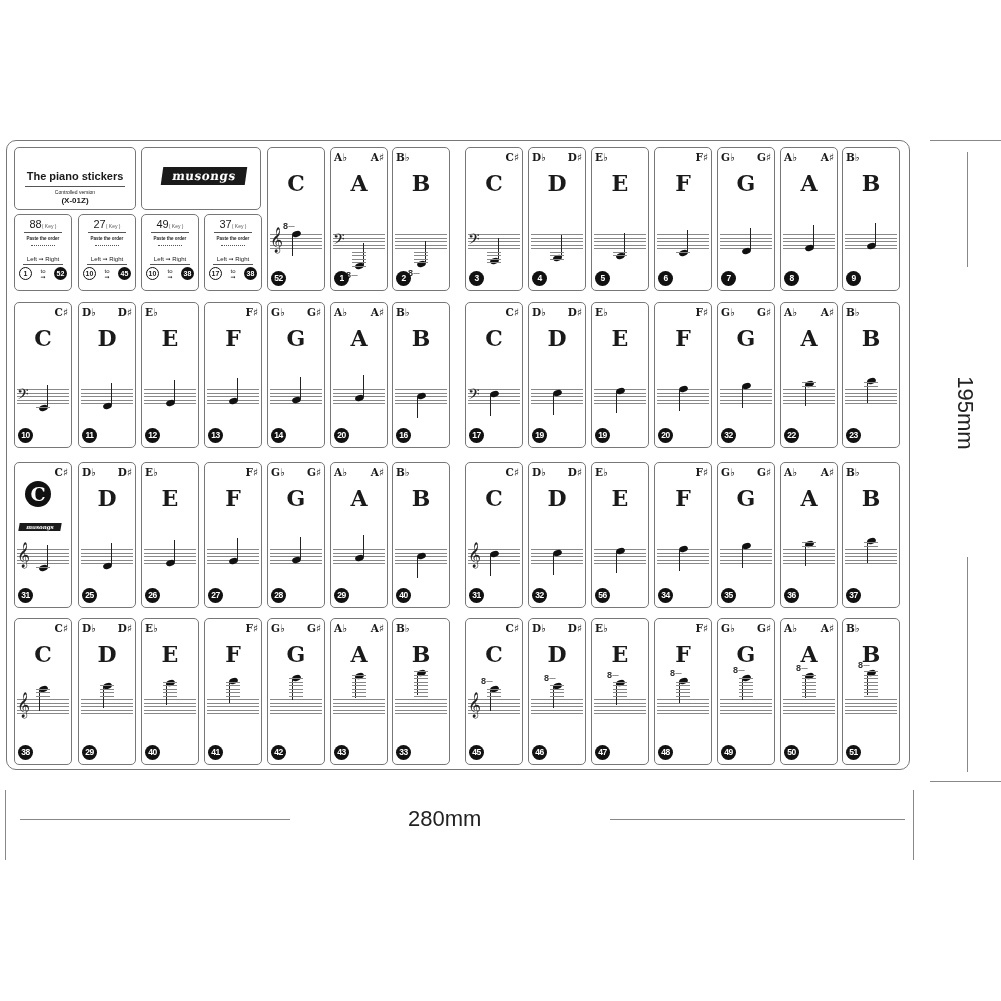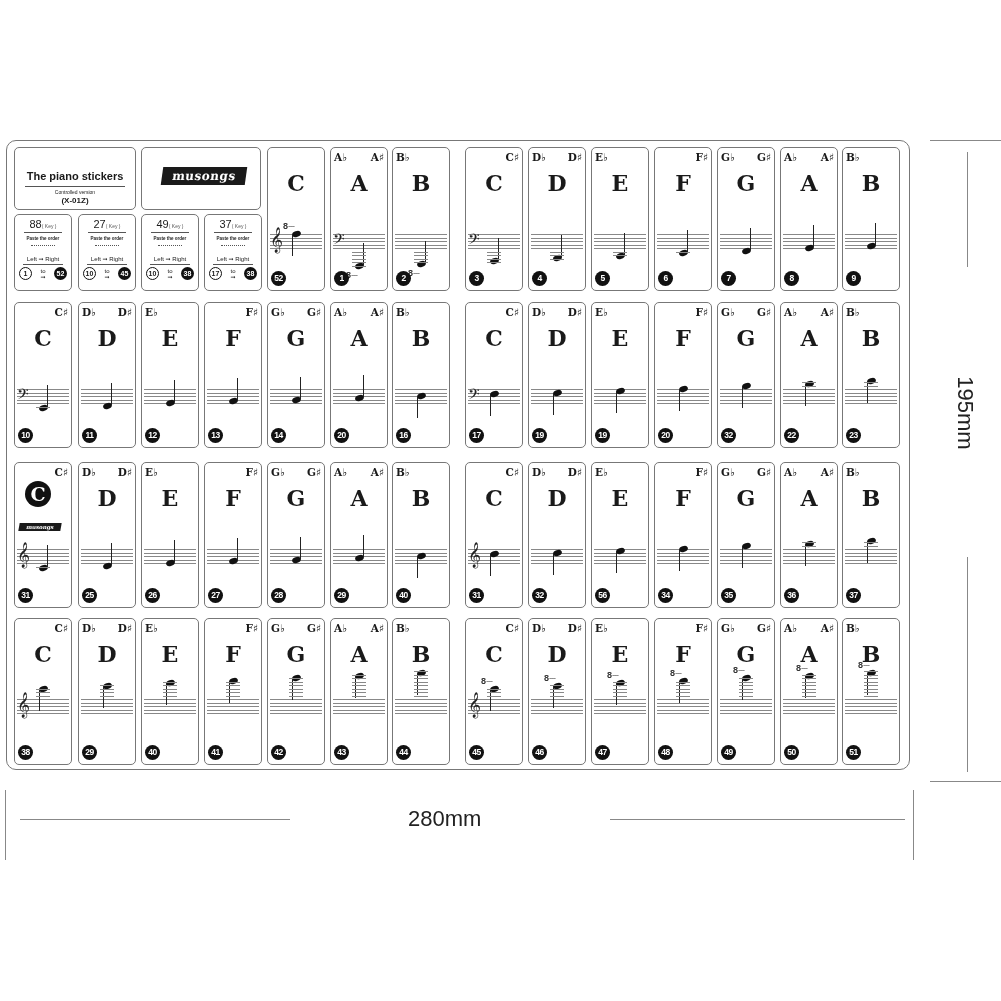--- a/index.html
+++ b/index.html
@@ -858,21 +858,21 @@
       <div class="note" style="left:24px;top:51px"></div>
       <div class="stem" style="left:24px;top:54px;height:22px"></div>
       <div class="ledger" style="left:21px;top:76.5px"></div>
       <div class="ledger" style="left:21px;top:73px"></div>
       <div class="ledger" style="left:21px;top:69.5px"></div>
       <div class="ledger" style="left:21px;top:66px"></div>
       <div class="ledger" style="left:21px;top:62.5px"></div>
       <div class="ledger" style="left:21px;top:59px"></div>
       <div class="ledger" style="left:21px;top:55.5px"></div>
       <div class="ledger" style="left:21px;top:52px"></div>
-      <div class="num">44</div>
+      <div class="num">33</div>
     </div>
     <div class="card" style="left: 465px; top: 618px; height: 147px;">
       <div class="acc l"></div>
       <div class="acc r">C♯</div>
       <div class="big">C</div>
       <div class="staff" style="top:80px">
         <i style="top:0px"></i>
         <i style="top:3.5px"></i>
         <i style="top:7px"></i>
         <i style="top:10.5px"></i>

